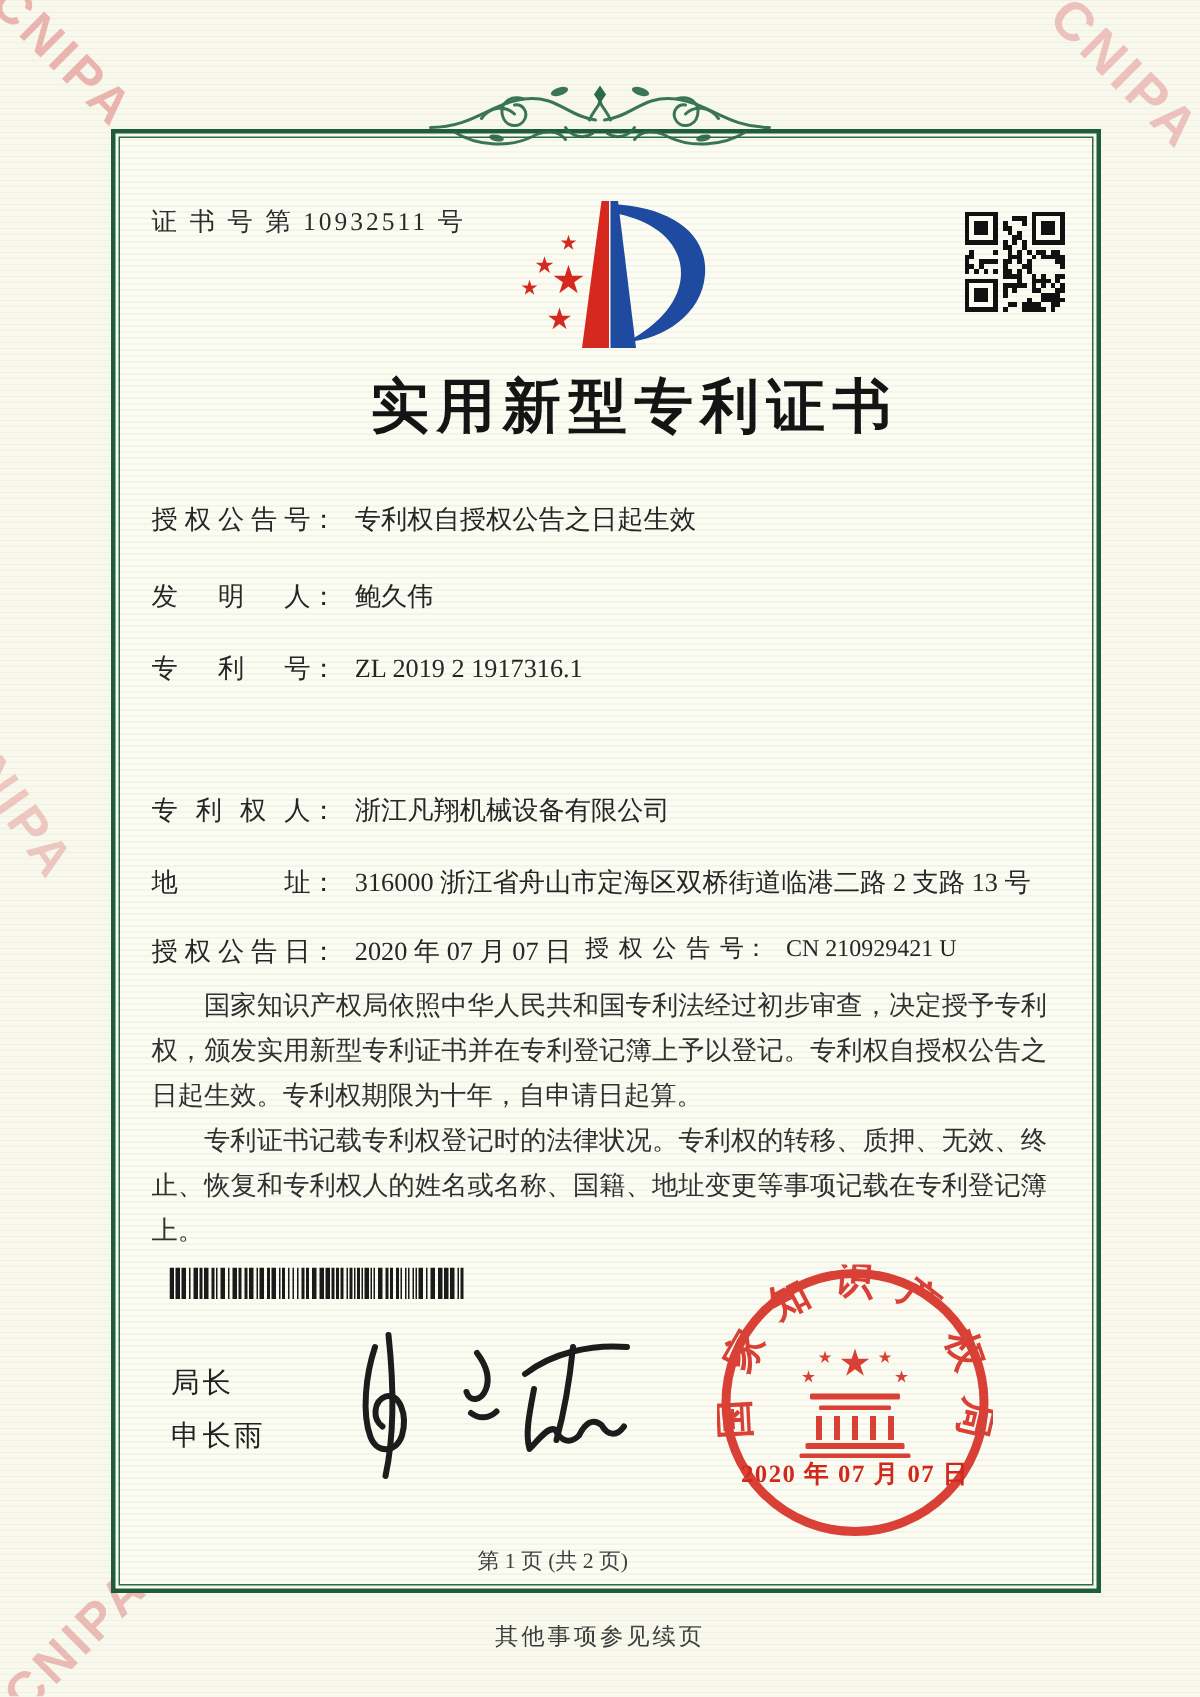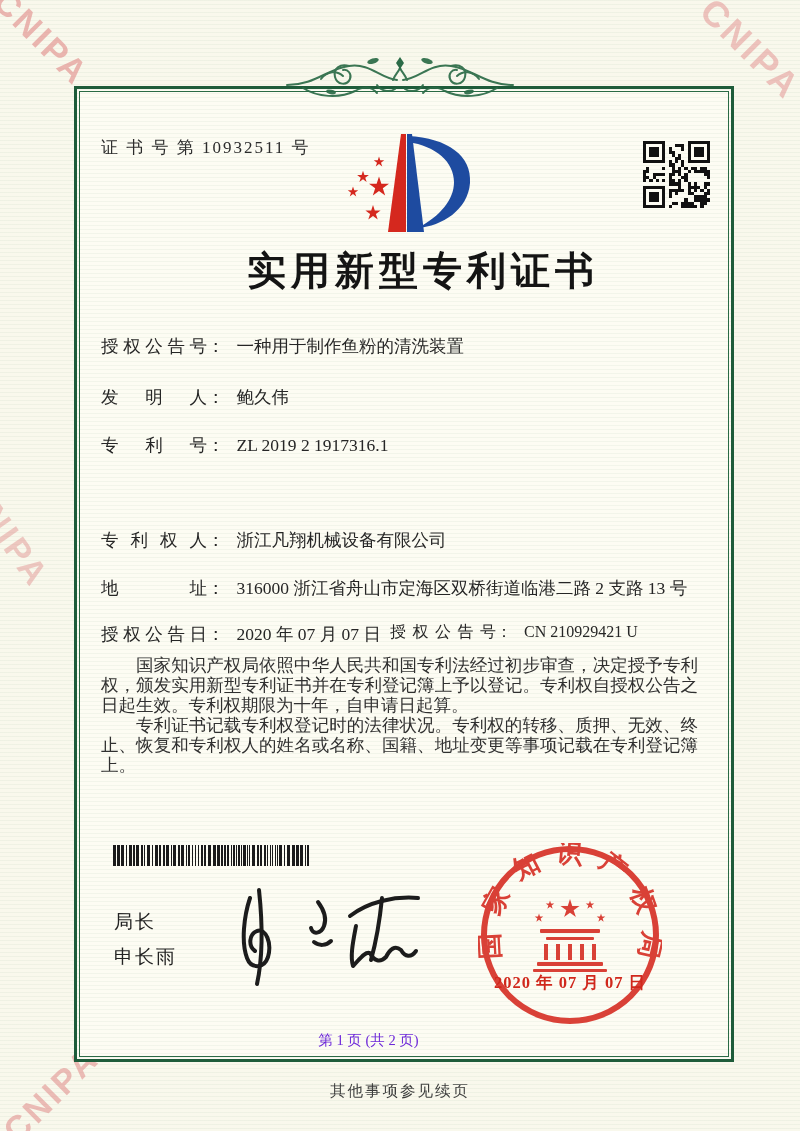--- a/index.html
+++ b/index.html
@@ -58,38 +58,38 @@
   .title{
     position:absolute;left:0;top:244px;width:800px;text-align:center;
     font-size:39px;font-weight:700;letter-spacing:5px;color:#141414;padding-left:23px;
   }
 
   .frow{position:absolute;left:101px;font-size:17.5px;white-space:nowrap;color:#262626;}
   .flabel{display:inline-block;width:106px;text-align:justify;text-align-last:justify;vertical-align:top;}
   .fvalue{margin-left:12px;}
   .frow2{position:absolute;left:390px;font-size:16px;white-space:nowrap;color:#262626;}
 
-  .paras{position:absolute;left:101px;top:655px;width:597px;font-size:17.5px;line-height:20px;color:#303030;}
+  .paras{position:absolute;left:101px;top:655px;width:597px;font-size:17.5px;line-height:30px;color:#303030;}
   .paras p{margin:0;text-indent:2em;text-align:justify;}
 
   .barcode{position:absolute;left:113px;top:845px;}
 
   .sig-title{position:absolute;left:114px;top:909px;font-family:"Liberation Sans","DejaVu Sans",sans-serif;
     font-size:19px;color:#222;letter-spacing:2px;}
   .sig-name{position:absolute;left:114px;top:944px;font-family:"Liberation Sans","DejaVu Sans",sans-serif;
     font-size:19px;color:#222;letter-spacing:2px;}
   .sig-script{position:absolute;left:222px;top:880px;}
 
   .seal{position:absolute;left:478px;top:843px;width:184px;height:184px;}
   .seal-date{
     position:absolute;left:478px;top:972px;width:184px;text-align:center;
     font-size:16.5px;color:#d0281c;font-weight:600;letter-spacing:1px;white-space:nowrap;
   }
 
-  .page-note{position:absolute;left:0;top:1031px;width:737px;text-align:center;font-size:14.5px;color:#6d28d9;}
+  .page-note{position:absolute;left:0;top:1031px;width:737px;text-align:center;font-size:14.5px;color:#404040;}
   .footer-note{position:absolute;left:0;top:1081px;width:800px;text-align:center;font-size:15.5px;color:#3a3a3a;letter-spacing:2px;}
 </style>
 </head>
 <body>
 
 <div class="page">
 
   <div class="wm wm-tl">CNIPA</div>
   <div class="wm wm-tr">CNIPA</div>
   <div class="wm wm-center">CNIPA</div>
@@ -264,21 +264,21 @@
           <rect x="14" y="20" width="1" height="1" fill="#111"></rect>
           <rect x="15" y="20" width="1" height="1" fill="#111"></rect>
           <rect x="16" y="20" width="1" height="1" fill="#111"></rect>
           <rect x="18" y="20" width="1" height="1" fill="#111"></rect>
         </svg>
     </div>
 
     <div class="title">实用新型专利证书</div>
 
     <div class="frow" style="top:334px">
-      <span class="flabel">授权公告号</span><span>：</span><span class="fvalue">一种用于制作鱼粉的清洗装置</span>
+      <span class="flabel">授权公告号</span><span>：</span><span class="fvalue">专利权自授权公告之日起生效</span>
     </div>
     <div class="frow" style="top:385px">
       <span class="flabel">发明人</span><span>：</span><span class="fvalue">鲍久伟</span>
     </div>
     <div class="frow" style="top:433px">
       <span class="flabel">专利号</span><span>：</span><span class="fvalue">ZL 2019 2 1917316.1</span>
     </div>
     <div class="frow" style="top:528px">
       <span class="flabel">专利权人</span><span>：</span><span class="fvalue">浙江凡翔机械设备有限公司</span>
     </div>

